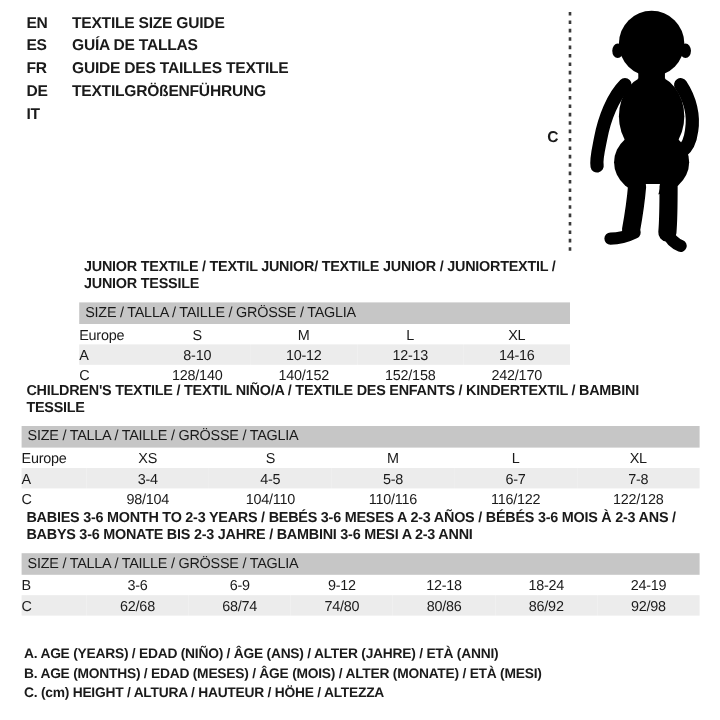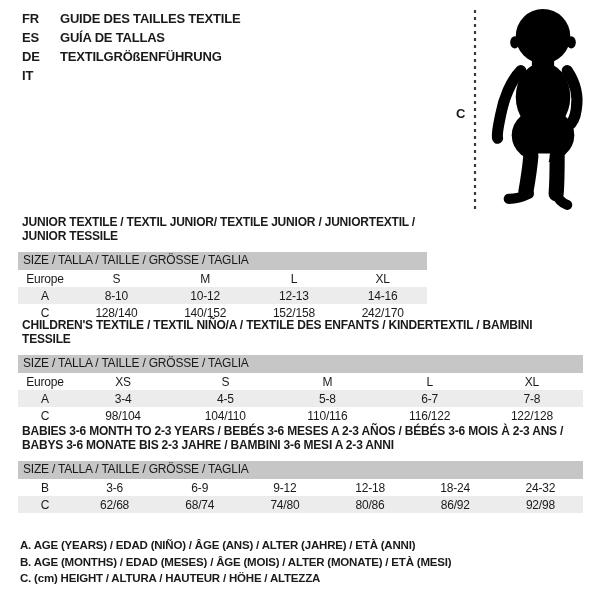--- a/index.html
+++ b/index.html
@@ -18,54 +18,58 @@
   .languages{position:absolute;left:22px;top:9px;}
   .lang-row{display:flex;line-height:19px;font-size:13px;font-weight:bold;}
   .lang-code{width:38px;flex:0 0 38px;}
   
   .figure{position:absolute;left:450px;top:4px;width:148px;height:212px;}
   .dash-line{position:absolute;left:22px;top:6px;}
   .c-label{position:absolute;left:6px;top:102px;font-size:13px;font-weight:bold;}
   .baby{position:absolute;left:36px;top:0px;}
   
   .section{position:absolute;left:18px;}
-  #junior-section{top:215px;width:409px;}
+  #junior-section{top:215px;width:409px;margin-left:48px;}
   #children-section{top:318px;width:565px;}
   #babies-section{top:424px;width:565px;}
   .section-title{font-size:12px;font-weight:bold;line-height:14px;margin:0 0 0 4px;}
   .section-title:empty{display:none;}
   .size-bar{
     margin-top:9px;background:var(--header-bar);
     font-size:12px;padding:2px 20px 3px 5px;line-height:13px;
   }
   table.size-table{
     width:100%;border-collapse:collapse;table-layout:fixed;
     font-size:12px;letter-spacing:-0.2px;
   }
   table.size-table td{padding:0;height:17px;vertical-align:middle;}
-  td.rowlabel{width:54px;text-align:center;padding-left:5px;}
+  td.rowlabel{width:54px;text-align:left;padding-left:5px;}
   td.val{text-align:center;}
   tr.shade{background:var(--row-shade);}
   
   #legend{position:absolute;left:20px;top:537px;}
   .legend-line{font-size:11.5px;font-weight:bold;line-height:16.5px;}
 </style>
 </head>
 <body>
 
 <div class="page">
 
   <div class="languages">
     <div class="lang-row">
+      <span class="lang-code">EN</span>
+      <span class="lang-label">TEXTILE SIZE GUIDE</span>
+    </div>
+    <div class="lang-row">
+      <span class="lang-code">ES</span>
+      <span class="lang-label">GUÍA DE TALLAS</span>
+    </div>
+    <div class="lang-row">
       <span class="lang-code">FR</span>
       <span class="lang-label">GUIDE DES TAILLES TEXTILE</span>
-    </div>
-    <div class="lang-row">
-      <span class="lang-code">ES</span>
-      <span class="lang-label">GUÍA DE TALLAS</span>
     </div>
     <div class="lang-row">
       <span class="lang-code">DE</span>
       <span class="lang-label">TEXTILGRÖßENFÜHRUNG</span>
     </div>
     <div class="lang-row">
       <span class="lang-code">IT</span>
     </div>
   </div>
 
@@ -168,21 +172,21 @@
     <div class="size-bar">SIZE / TALLA / TAILLE / GRÖSSE / TAGLIA</div>
     <table class="size-table">
       <tbody>
           <tr>
             <td class="rowlabel">B</td>
             <td class="val">3-6</td>
             <td class="val">6-9</td>
             <td class="val">9-12</td>
             <td class="val">12-18</td>
             <td class="val">18-24</td>
-            <td class="val">24-32</td>
+            <td class="val">24-19</td>
           </tr>
           <tr class="shade">
             <td class="rowlabel">C</td>
             <td class="val">62/68</td>
             <td class="val">68/74</td>
             <td class="val">74/80</td>
             <td class="val">80/86</td>
             <td class="val">86/92</td>
             <td class="val">92/98</td>
           </tr>

